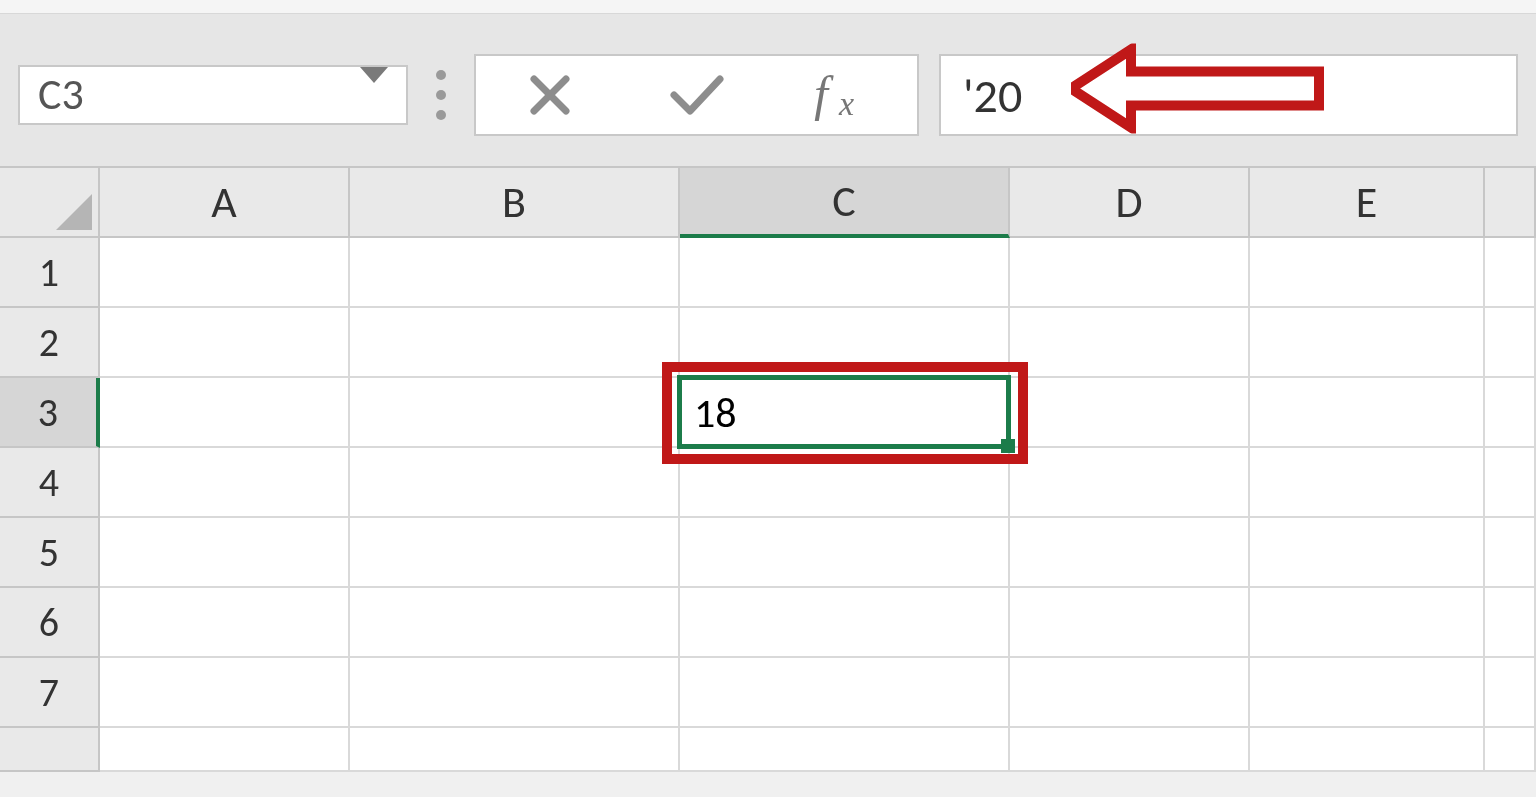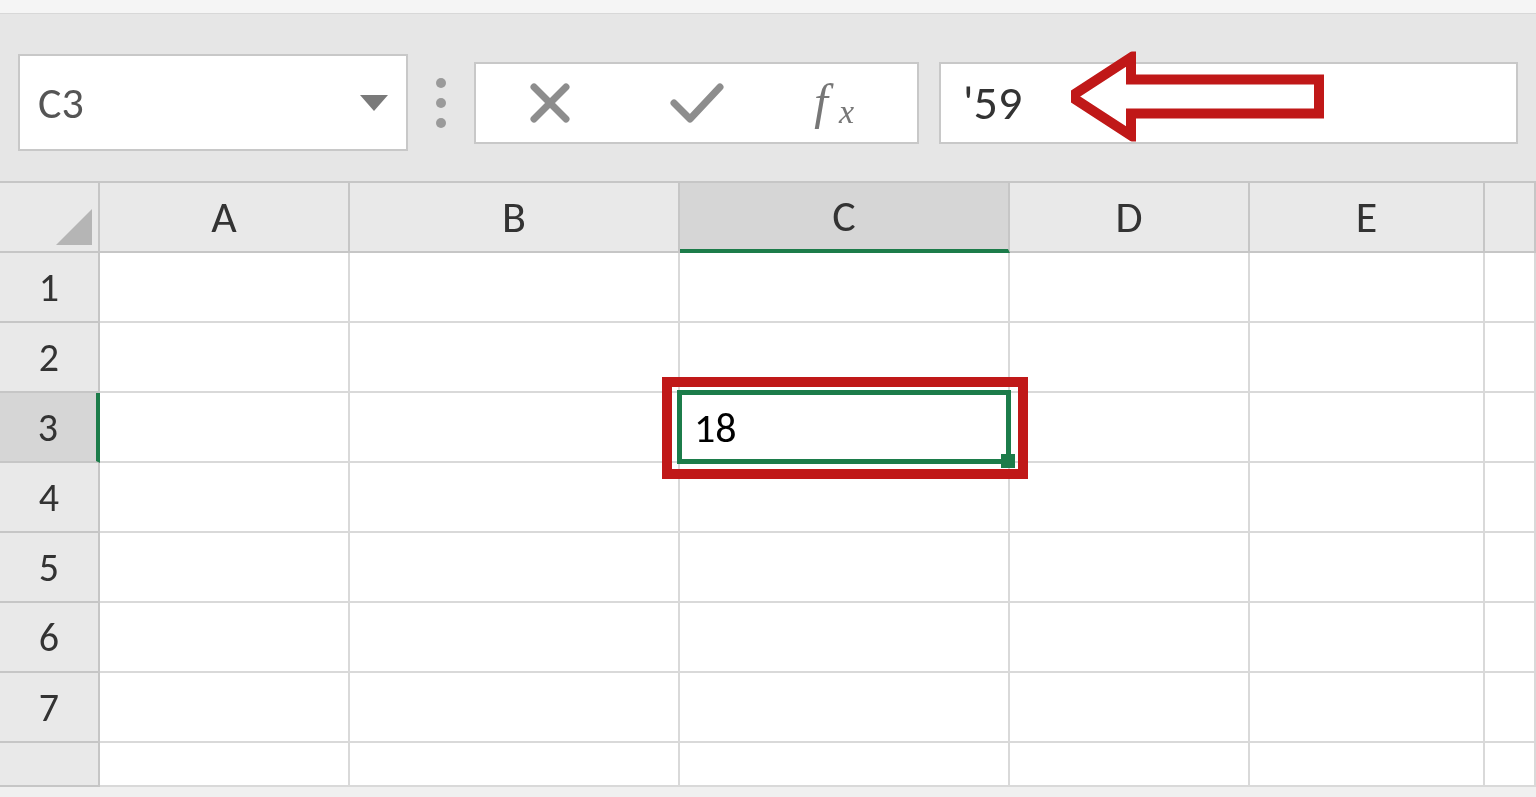--- a/index.html
+++ b/index.html
@@ -17,25 +17,25 @@
     }
     .formula-bar-area {
       background: #e6e6e6;
       padding: 40px 18px 30px 18px;
       display: flex;
       align-items: center;
       gap: 20px;
     }
     .name-box {
       width: 390px;
-      height: 97px;
+      height: 60px;
       background: #fff;
       border: 2px solid #c8c8c8;
       display: flex;
-      align-items: center;
+      align-items: flex-start;
       padding: 0 18px;
       font-size: 44px;
       color: #555;
       position: relative;
     }
     .name-box-caret {
       margin-left: auto;
       width: 0; height: 0;
       border-left: 14px solid transparent;
       border-right: 14px solid transparent;
@@ -196,21 +196,21 @@
     </div>
     <div class="icon-fx">
       <svg width="60" height="52" viewBox="0 0 60 52">
         <text x="0" y="42" font-family="'Cambria Math','Times New Roman',serif" font-style="italic" font-size="50" fill="#777">f</text>
         <text x="25" y="46" font-family="'Cambria Math','Times New Roman',serif" font-style="italic" font-size="34" fill="#777">x</text>
       </svg>
     </div>
   </div>
 
   <div class="formula-input">
-    <span>'59</span>
+    <span>'20</span>
     <div class="annotation-arrow">
       <svg width="260" height="90" viewBox="0 0 260 90">
         <polygon points="0,45 60,6 60,28 248,28 248,62 60,62 60,84" fill="none" stroke="#c01818" stroke-width="10" stroke-linejoin="miter"></polygon>
       </svg>
     </div>
   </div>
 </div>
 
 <div class="grid-area">
   <div class="col-headers">

